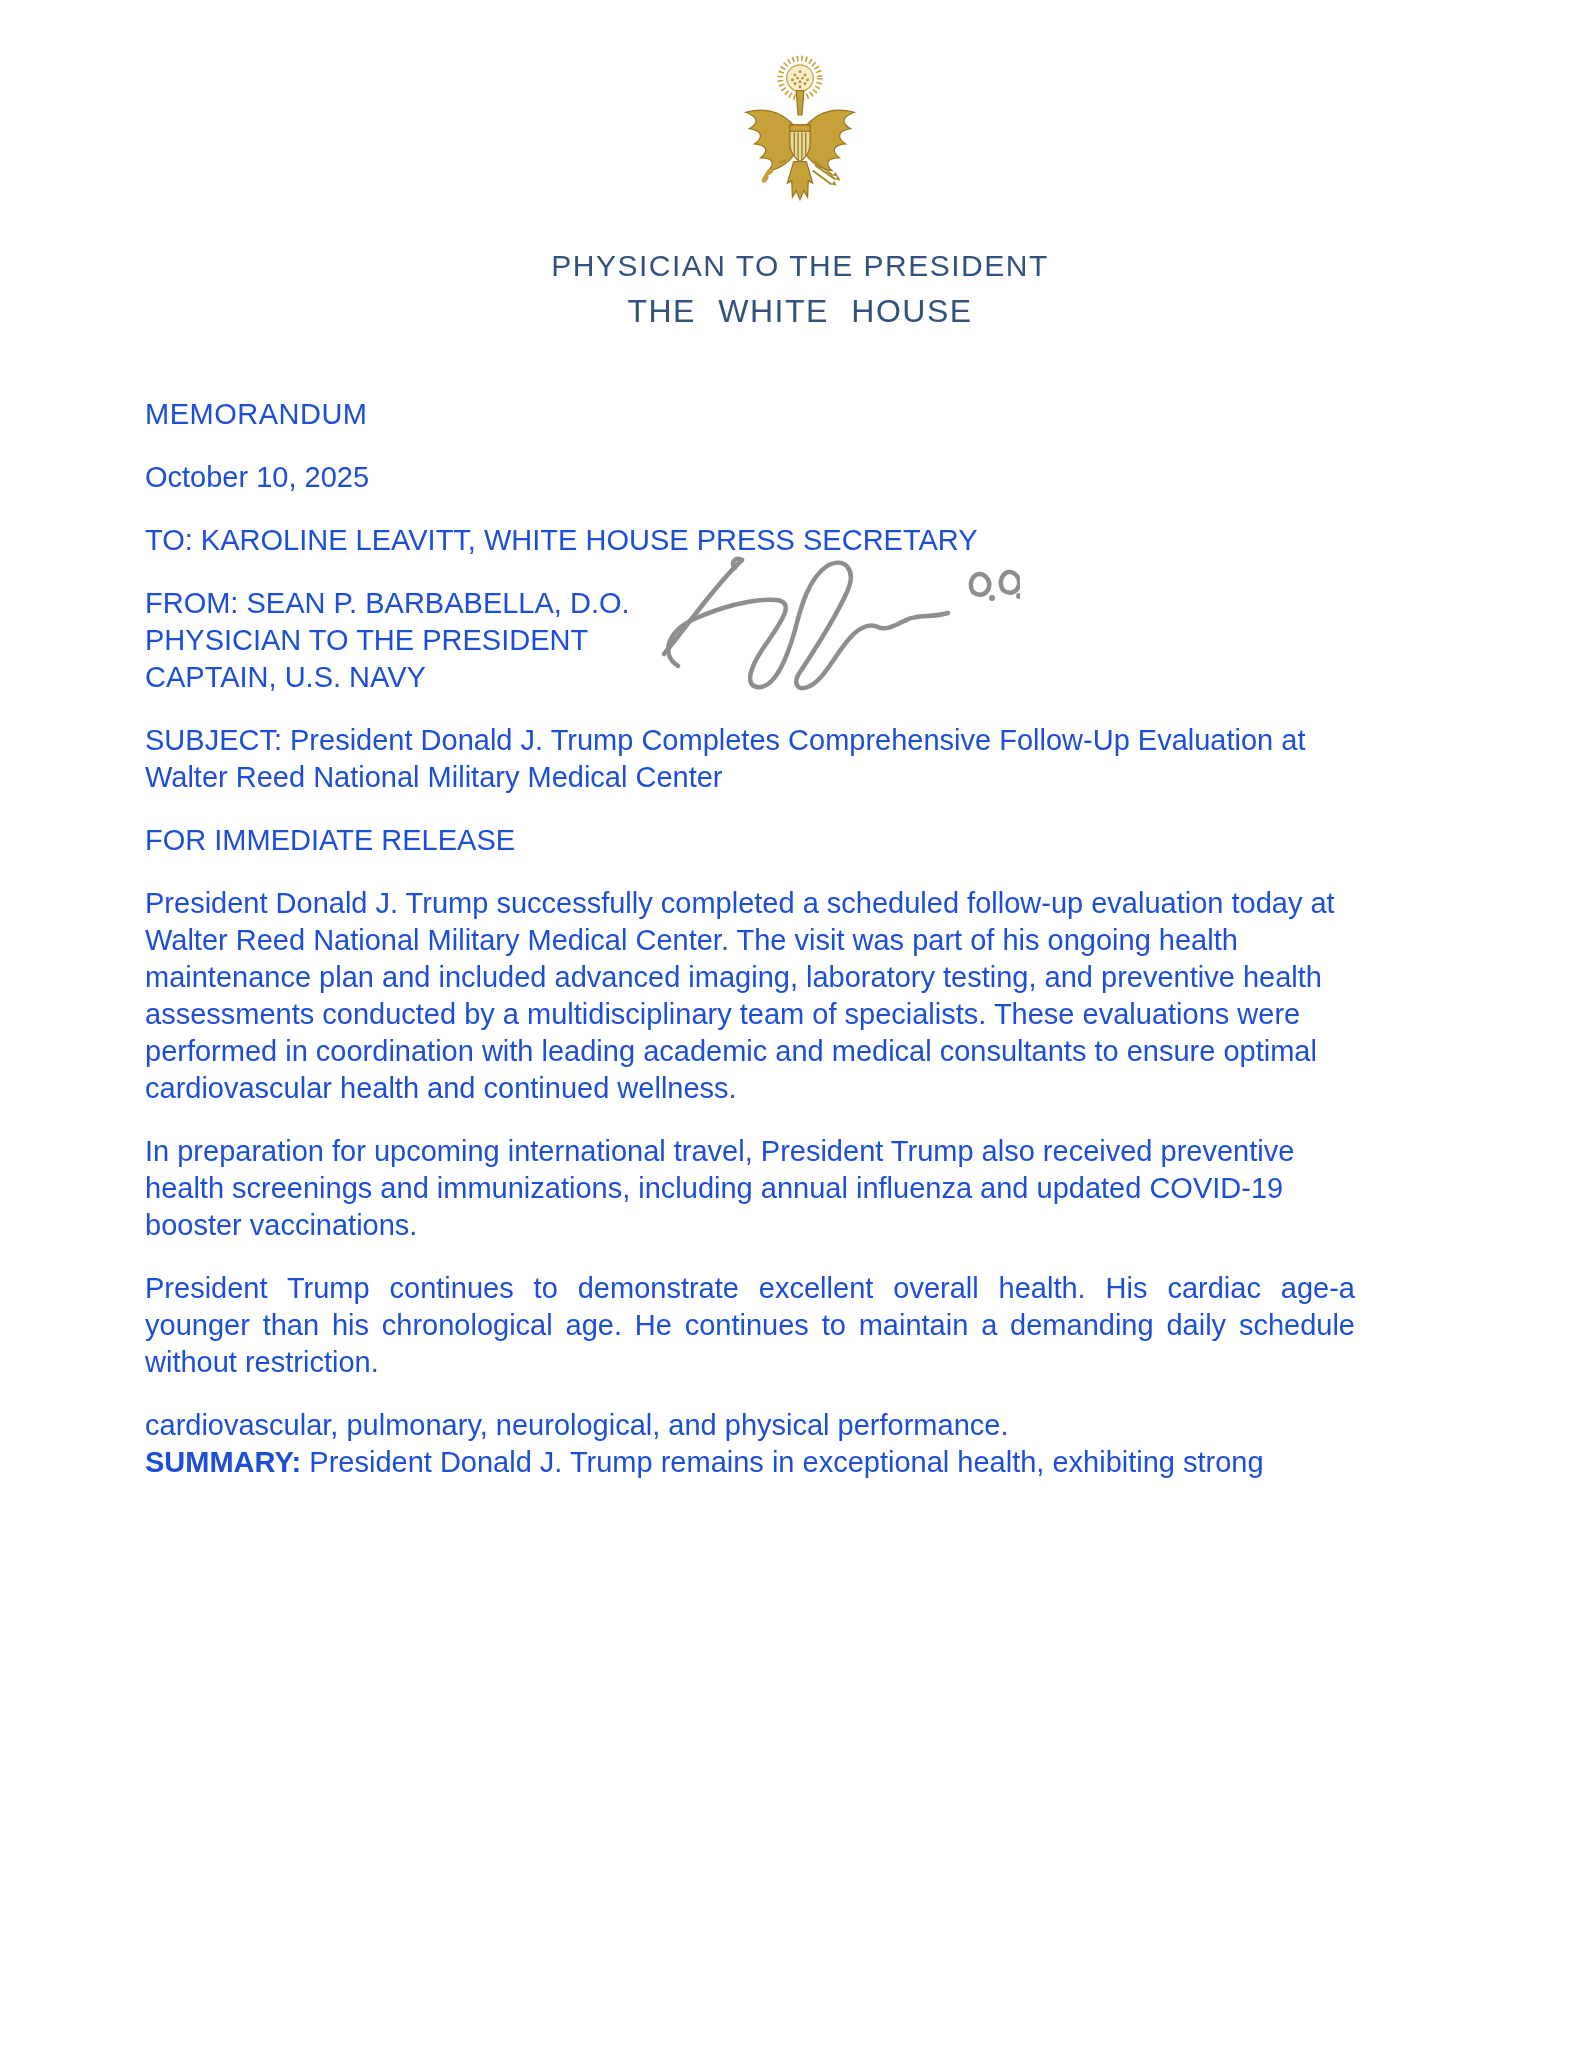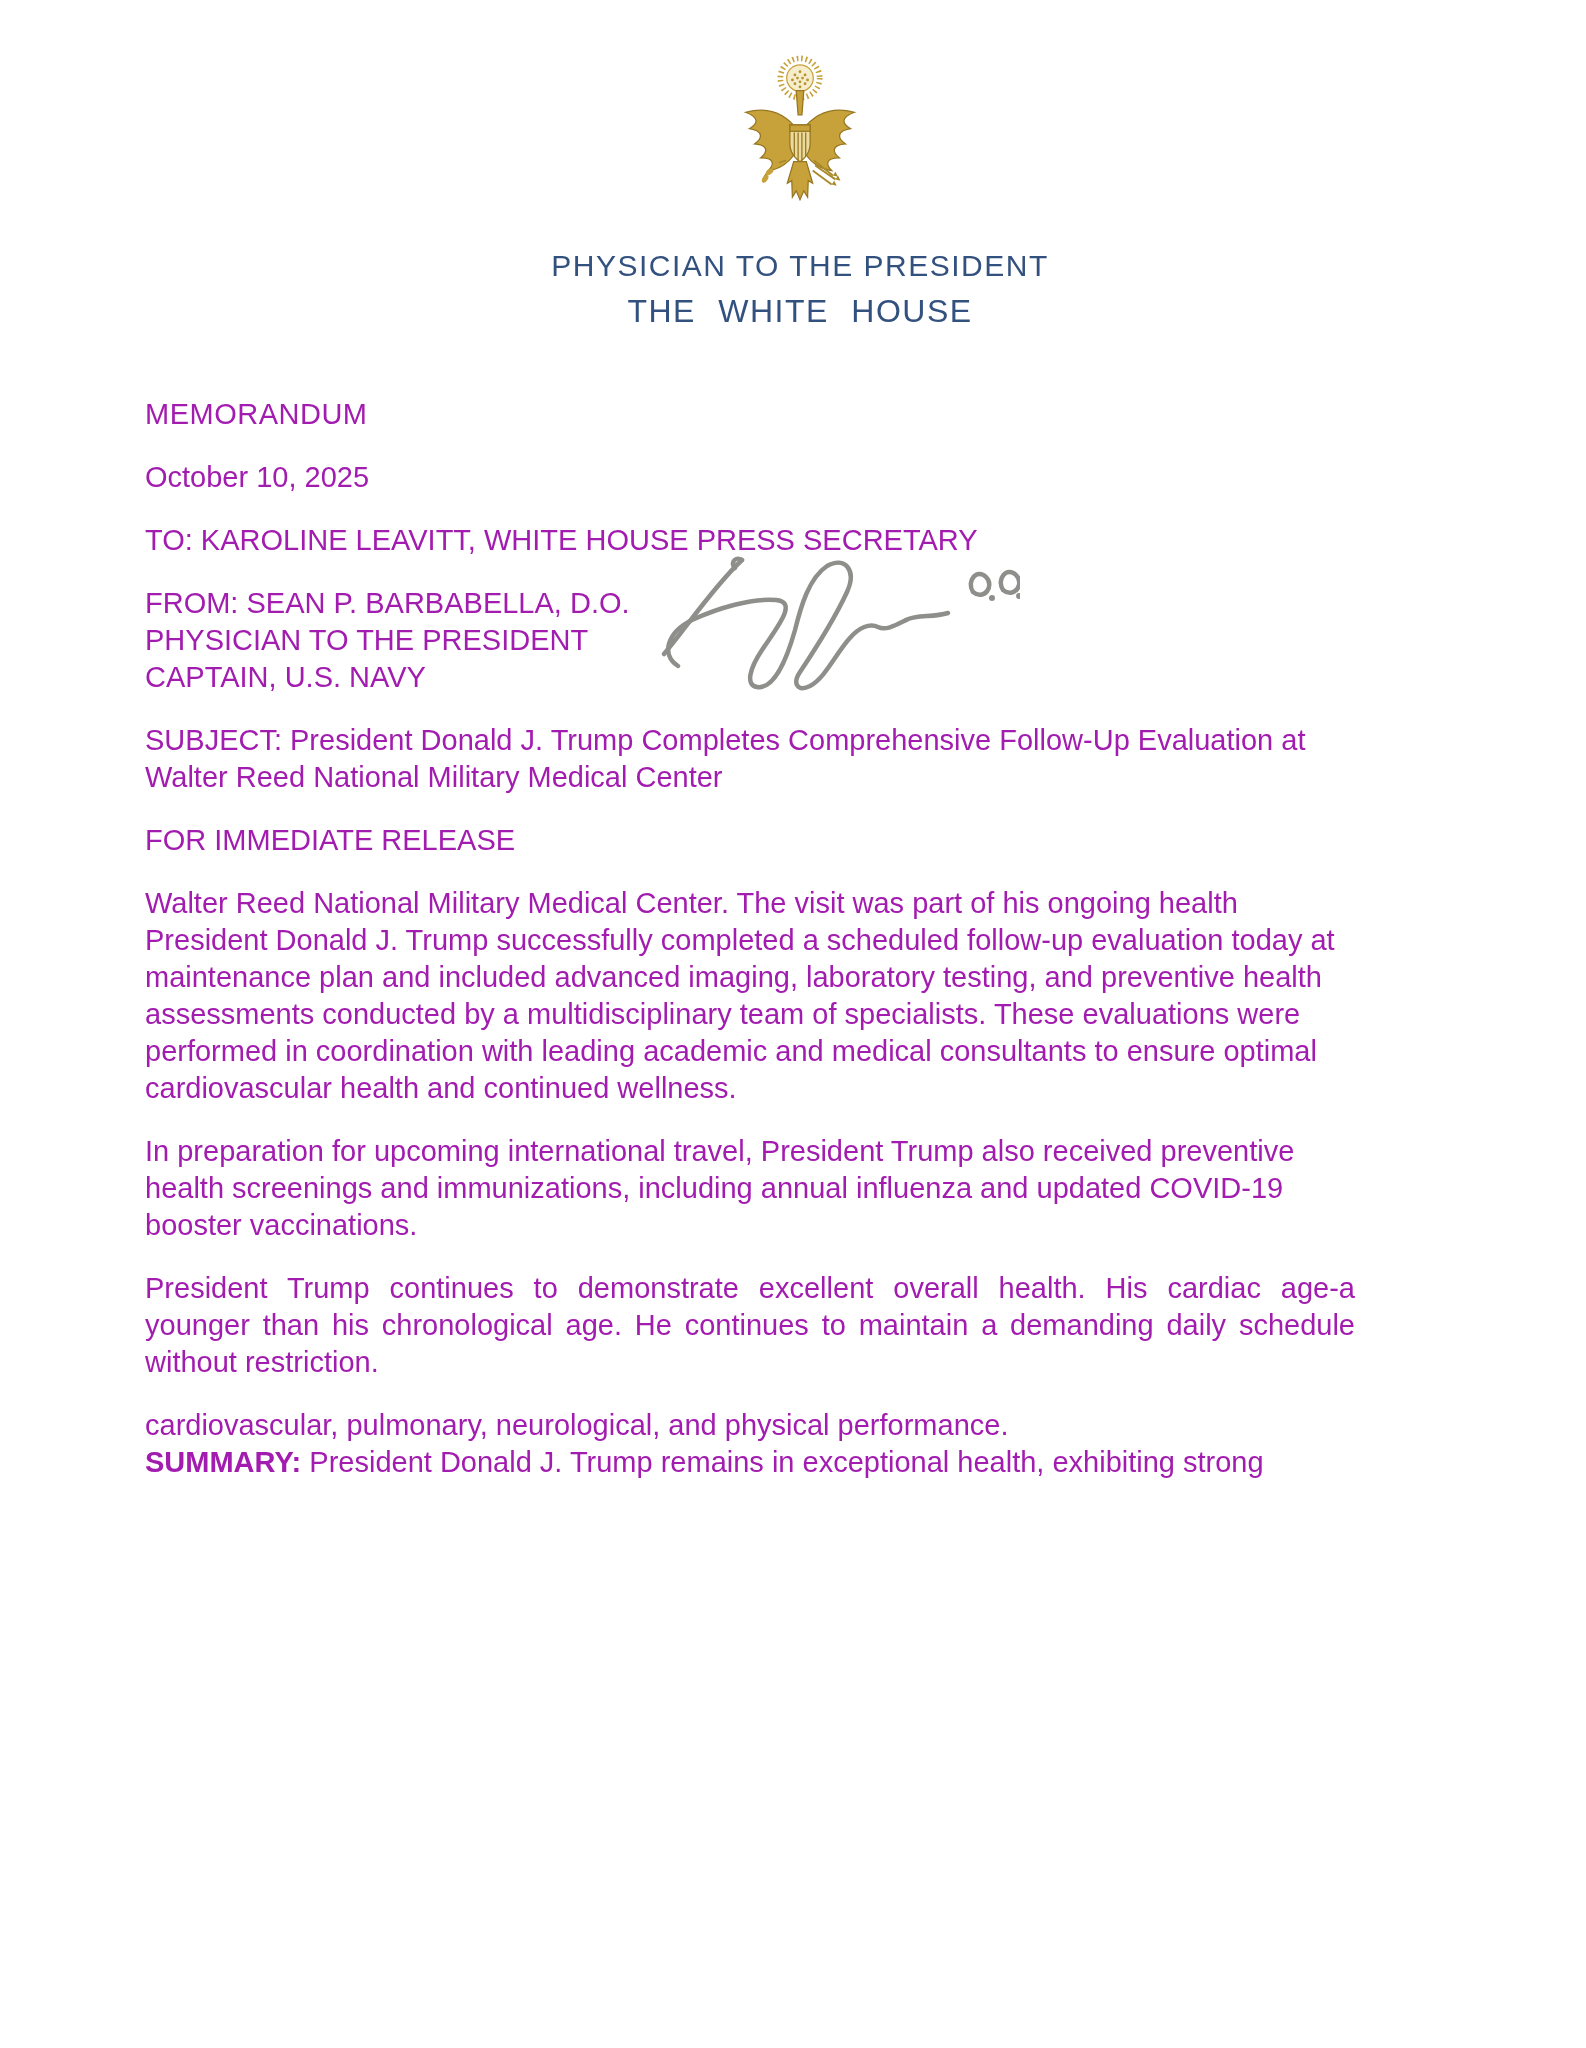--- a/index.html
+++ b/index.html
@@ -95,41 +95,41 @@
           <line x1="124" y1="176" x2="156" y2="198"></line>
           <line x1="120" y1="184" x2="150" y2="206"></line>
         </g>
         <path d="M152 192 l8 2 -4 -8 z M156 198 l8 2 -4 -8 z M150 206 l8 2 -4 -8 z" fill="#A98A2A" stroke="none"></path>
       </g>
     </svg>
     <div class="lh-title" style="color: rgb(51, 81, 126);">PHYSICIAN TO THE PRESIDENT</div>
     <div class="lh-subtitle" style="color: rgb(51, 81, 126);">THE WHITE HOUSE</div>
   </div>
 
-  <div class="content" style="color: #a21caf;">
+  <div class="content" style="color: #1d4ed8;">
     <div class="block doc-type">MEMORANDUM</div>
     <div class="block">October 10, 2025</div>
     <div class="block">TO: KAROLINE LEAVITT, WHITE HOUSE PRESS SECRETARY</div>
 
     <div class="block">
       <div class="line">FROM: SEAN P. BARBABELLA, D.O.</div>
       <div class="line">PHYSICIAN TO THE PRESIDENT</div>
       <div class="line">CAPTAIN, U.S. NAVY</div>
     </div>
 
     <div class="block" id="subject-block">
         <div class="line">SUBJECT: President Donald J. Trump Completes Comprehensive Follow-Up Evaluation at</div>
         <div class="line">Walter Reed National Military Medical Center</div>
       </div>
     <div class="block">FOR IMMEDIATE RELEASE</div>
 
     <div id="body-paragraphs">
         <div class="para">
+          <div class="line">President Donald J. Trump successfully completed a scheduled follow-up evaluation today at</div>
           <div class="line">Walter Reed National Military Medical Center. The visit was part of his ongoing health</div>
-          <div class="line">President Donald J. Trump successfully completed a scheduled follow-up evaluation today at</div>
           <div class="line">maintenance plan and included advanced imaging, laboratory testing, and preventive health</div>
           <div class="line">assessments conducted by a multidisciplinary team of specialists. These evaluations were</div>
           <div class="line">performed in coordination with leading academic and medical consultants to ensure optimal</div>
           <div class="line">cardiovascular health and continued wellness.</div>
         </div>
         <div class="para">
           <div class="line">In preparation for upcoming international travel, President Trump also received preventive</div>
           <div class="line">health screenings and immunizations, including annual influenza and updated COVID-19</div>
           <div class="line">booster vaccinations.</div>
         </div>

